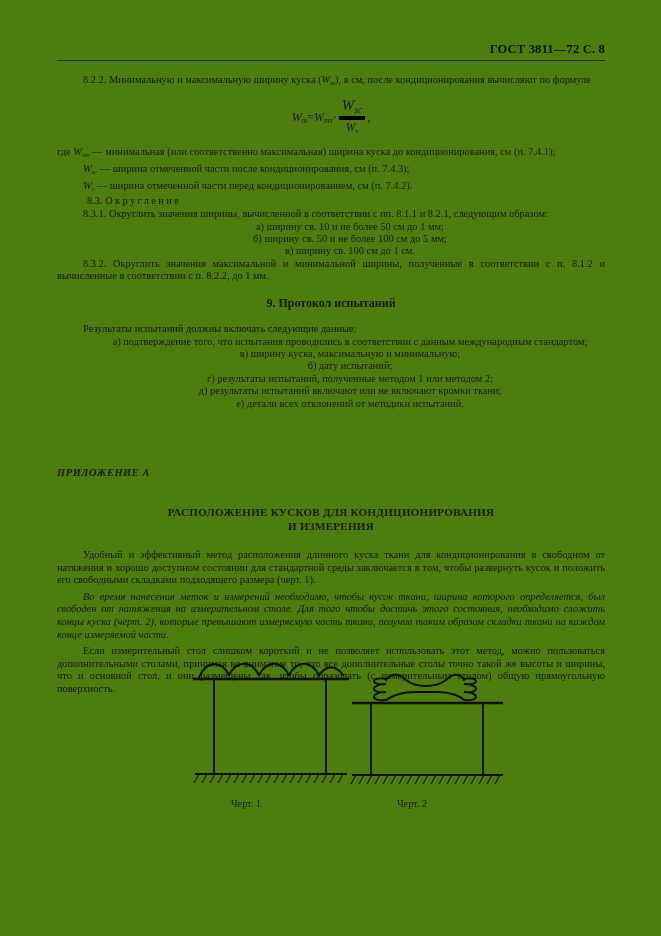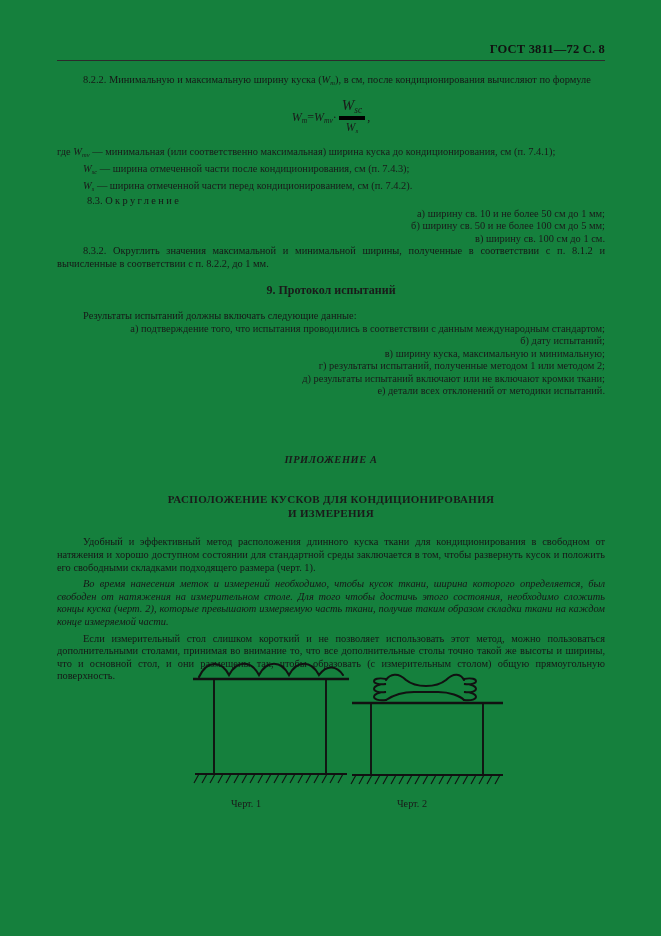--- a/index.html
+++ b/index.html
@@ -13,21 +13,21 @@
     position: relative;
     font-family: "Liberation Serif", "DejaVu Serif", serif;
     color: #1a1a1a;
     overflow: hidden;
   }
   .page {
     position: absolute;
     left: 0; top: 0;
     width: 661px;
     height: 936px;
-    background: #15803d;
+    background: #4d7c0f;
   }
   .content {
     position: absolute;
     left: 57px;
     top: 0;
     width: 548px;
   }
 
   
   .header {
@@ -53,21 +53,21 @@
     margin: 0;
     color: #171717;
   }
   .para.indent { text-indent: 26px; }
   .para.first  { margin-top: 13px; }
   .letter-item {
     font-size: 10.4px;
     line-height: 12.4px;
     margin: 0;
     padding-left: 38px;
-    text-align: right;
+    text-align: center;
   }
   .def-line {
     font-size: 10.4px;
     line-height: 14px;
     margin: 0;
     text-align: left;
   }
 
   
   .math { font-family: "Liberation Serif", "DejaVu Serif", serif; font-style: italic; }
@@ -107,21 +107,21 @@
   
   .spaced { letter-spacing: 2.4px; }
 
   .center-head {
     text-align: center;
     font-weight: bold;
     font-size: 12px;
     margin: 0;
   }
   .appendix-label {
-    text-align: center;
+    text-align: left;
     font-style: italic;
     font-weight: bold;
     font-size: 10.4px;
     letter-spacing: 0.6px;
   }
   .appendix-title {
     text-align: center;
     font-weight: bold;
     font-size: 11px;
     line-height: 14px;
@@ -192,32 +192,33 @@
     <p class="def-line" style="padding-left:26px;">
       <span class="math"><span>W</span><sub>s</sub></span>
       <span>— ширина отмеченной части перед кондиционированием, см (п. 7.4.2).</span>
     </p>
 
     <p class="para" style="padding-left:30px;">
       <span>8.3.</span>
       <span class="spaced">Округление</span>
     </p>
 
+    <p class="para indent">8.3.1.  Округлить значения ширины, вычисленной в соответствии с пп. 8.1.1 и 8.2.1, следующим образом:</p>
     <p class="letter-item">а)  ширину св. 10 и не более 50 см до 1 мм;</p>
     <p class="letter-item">б)  ширину св. 50 и не более 100 см до 5 мм;</p>
     <p class="letter-item">в)  ширину св. 100 см до 1 см.</p>
 
     <p class="para indent">8.3.2.  Округлить значения максимальной и минимальной ширины, полученные в соответствии с п. 8.1.2 и вычисленные в соответствии с п. 8.2.2, до 1 мм.</p>
 
     <p class="center-head" style="margin-top:13px;">9.  Протокол испытаний</p>
 
     <p class="para indent" style="margin-top:12px;">Результаты испытаний должны включать следующие данные:</p>
     <p class="letter-item">а)  подтверждение того, что испытания проводились в соответствии с данным международным стандартом;</p>
+    <p class="letter-item">в)  ширину куска, максимальную и минимальную;</p>
     <p class="letter-item">б)  дату испытаний;</p>
-    <p class="letter-item">в)  ширину куска, максимальную и минимальную;</p>
     <p class="letter-item">г)  результаты испытаний, полученные методом 1 или методом 2;</p>
     <p class="letter-item">д)  результаты испытаний включают или не включают кромки ткани;</p>
     <p class="letter-item">е)  детали всех отклонений от методики испытаний.</p>
 
     <p class="appendix-label" style="margin-top:57px;">ПРИЛОЖЕНИЕ А</p>
 
     <p class="appendix-title" style="margin-top:27px;">
       <span>РАСПОЛОЖЕНИЕ КУСКОВ ДЛЯ КОНДИЦИОНИРОВАНИЯ</span><br>
       <span>И ИЗМЕРЕНИЯ</span>
     </p>

